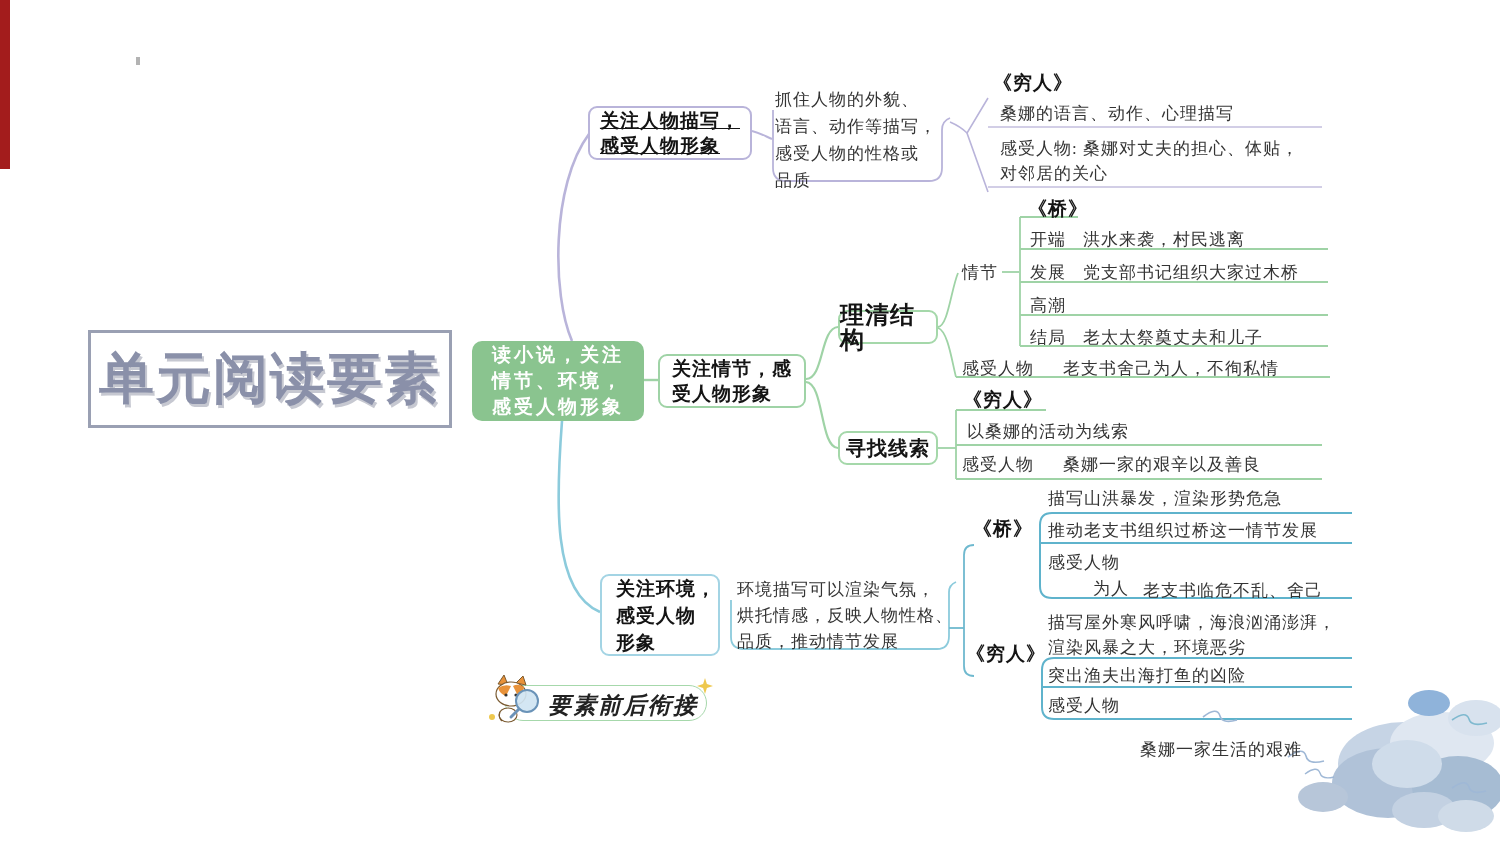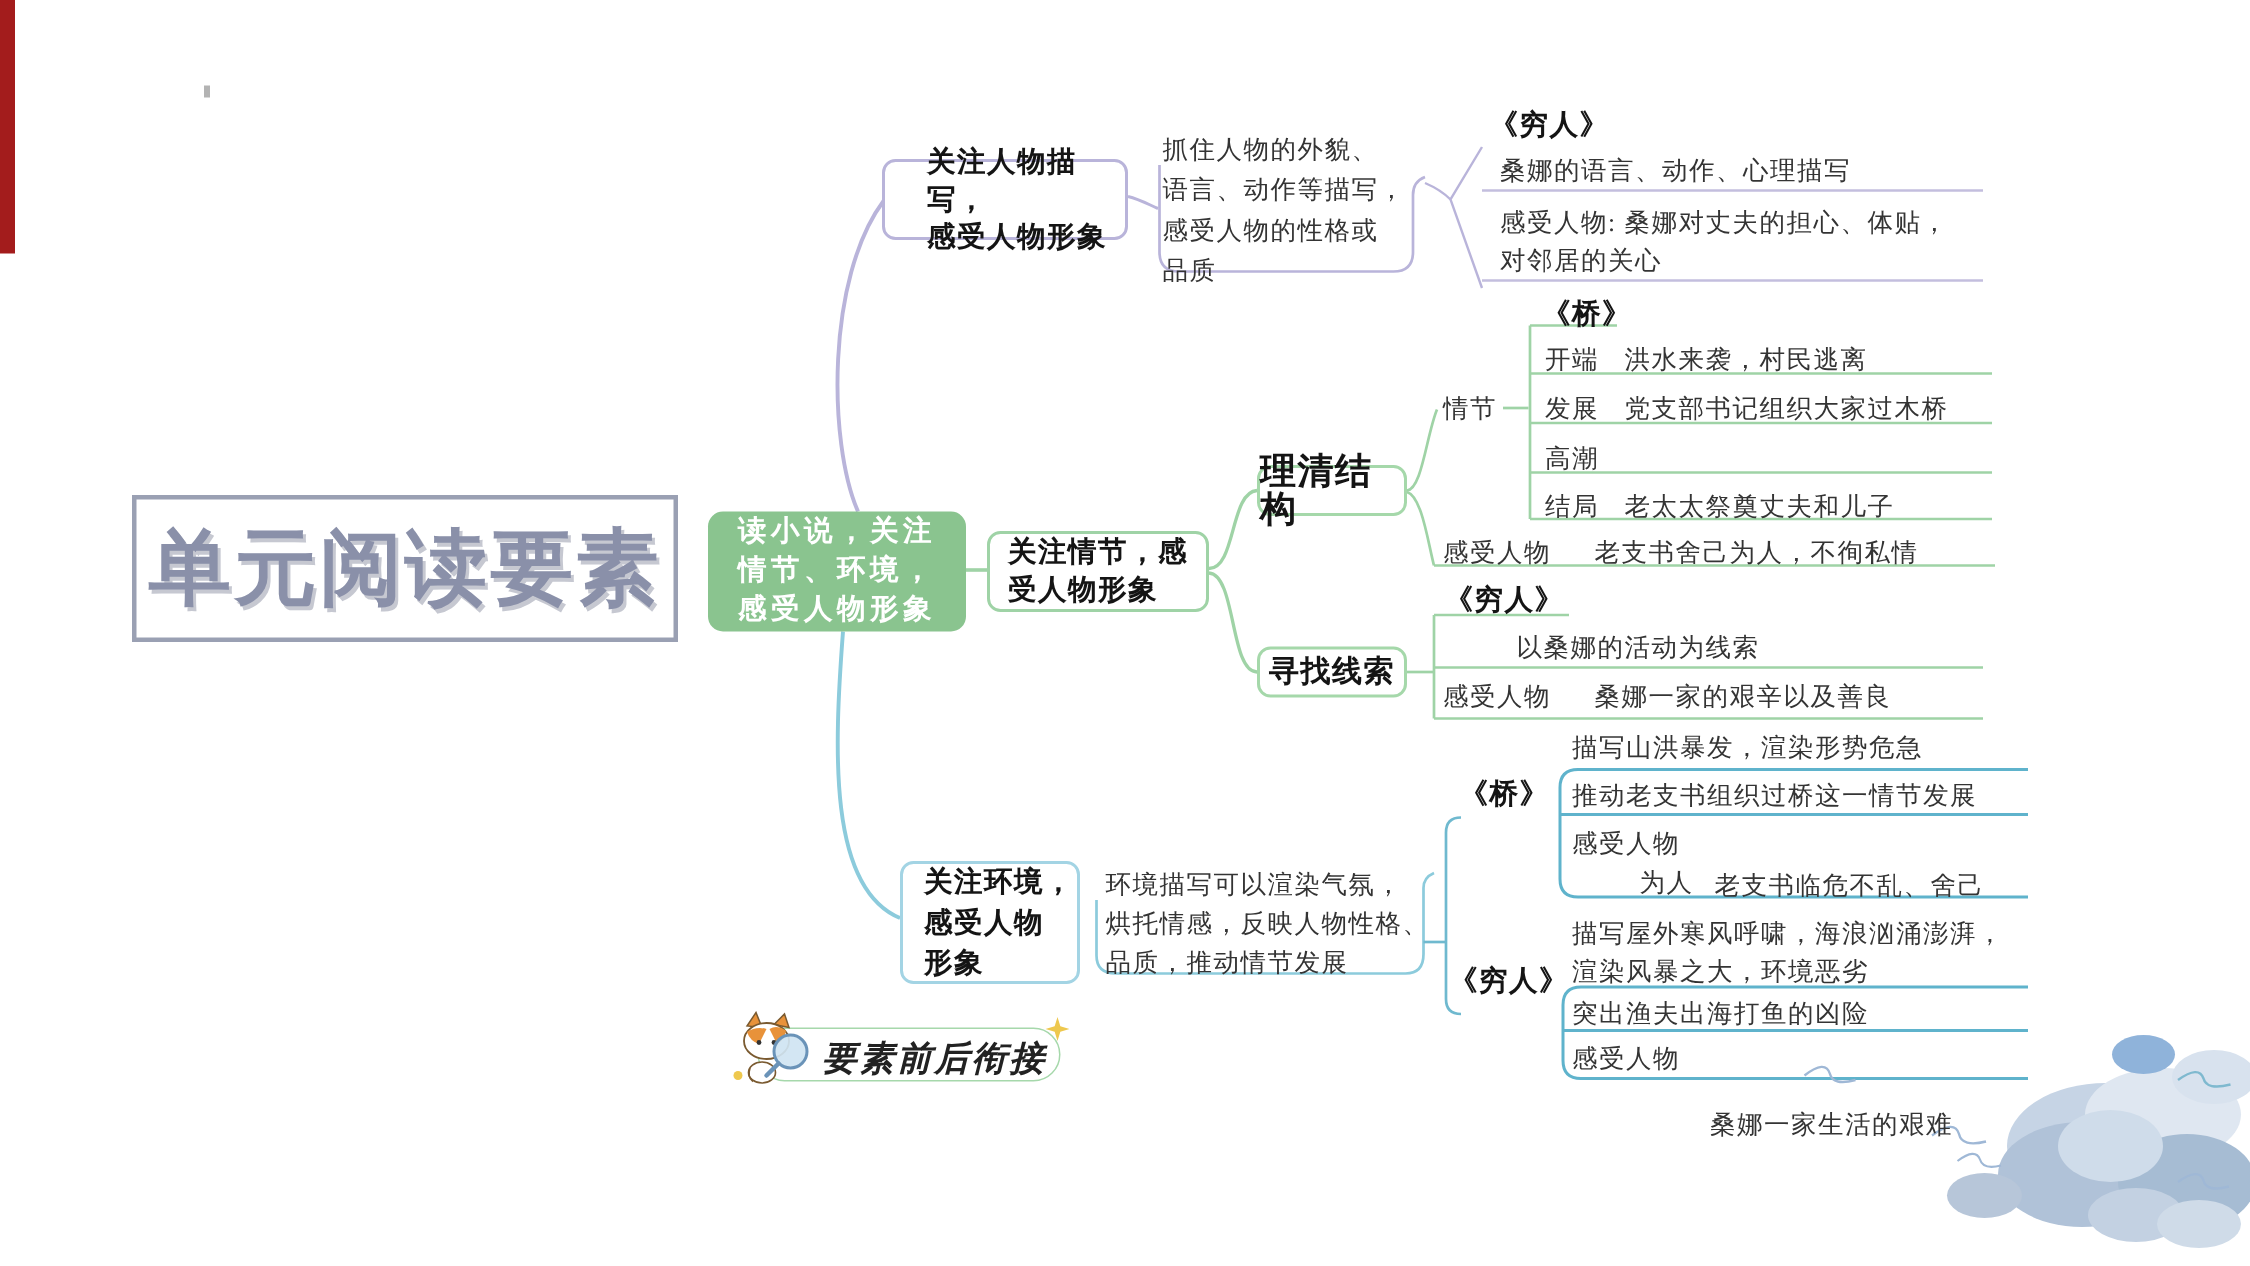--- a/index.html
+++ b/index.html
@@ -98,21 +98,21 @@
   </svg>
 
   <div class="title-box">
     <span class="title-text">单元阅读要素</span>
   </div>
 
   <div class="root-node">读小说，关注
 情节、环境，
 感受人物形象</div>
 
-  <div class="node-box" style="left:588px;top:106px;width:164px;height:54px;border:2.2px solid #b9b4da;padding-left:28px;">关注人物描写，
+  <div class="node-box" style="left:588px;top:106px;width:164px;height:54px;border:2.2px solid #b9b4da;padding-left:10px;text-decoration:underline;">关注人物描写，
 感受人物形象</div>
   <div class="hw" style="left:775px;top:86px;line-height:27px;">抓住人物的外貌、
 语言、动作等描写，
 感受人物的性格或
 品质</div>
   <div class="bold-label" style="left:993px;top:70px;">《穷人》</div>
   <div class="hw" style="left:1000px;top:136px;line-height:25px;">感受人物: 桑娜对丈夫的担心、体贴，
 对邻居的关心</div>
   <div class="hw" style="left:1000px;top:101px;">桑娜的语言、动作、心理描写</div>
 
@@ -129,21 +129,21 @@
   <div class="hw" style="left:1030px;top:260px;">发展</div>
   <div class="hw" style="left:1083px;top:260px;text-align:right;">党支部书记组织大家过木桥</div>
   <div class="hw" style="left:1030px;top:293px;">高潮</div>
   <div class="hw" style="left:1030px;top:325px;">结局</div>
   <div class="hw" style="left:1083px;top:325px;">老太太祭奠丈夫和儿子</div>
 
   <div class="hw" style="left:962px;top:356px;">感受人物</div>
   <div class="hw" style="left:1063px;top:356px;">老支书舍己为人，不徇私情</div>
 
   <div class="bold-label" style="left:963px;top:387px;">《穷人》</div>
-  <div class="hw" style="left:967px;top:419px;margin-left:44px;">以桑娜的活动为线索</div>
+  <div class="hw" style="left:967px;top:419px;">以桑娜的活动为线索</div>
   <div class="hw" style="left:962px;top:452px;">感受人物</div>
   <div class="hw" style="left:1063px;top:452px;">桑娜一家的艰辛以及善良</div>
 
   <div class="node-box" style="left:600px;top:574px;width:120px;height:82px;border:2.2px solid #a3d4e4;padding-left:14px;line-height:27px;">关注环境，
 感受人物
 形象</div>
   <div class="hw" style="left:737px;top:577px;line-height:26px;">环境描写可以渲染气氛，
 烘托情感，反映人物性格、
 品质，推动情节发展</div>
 

